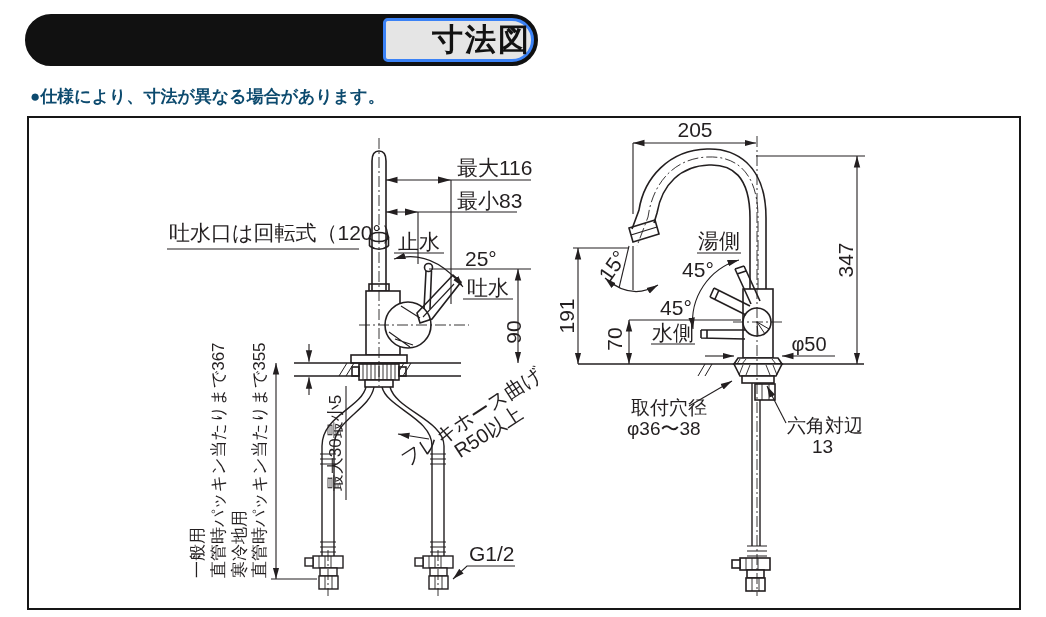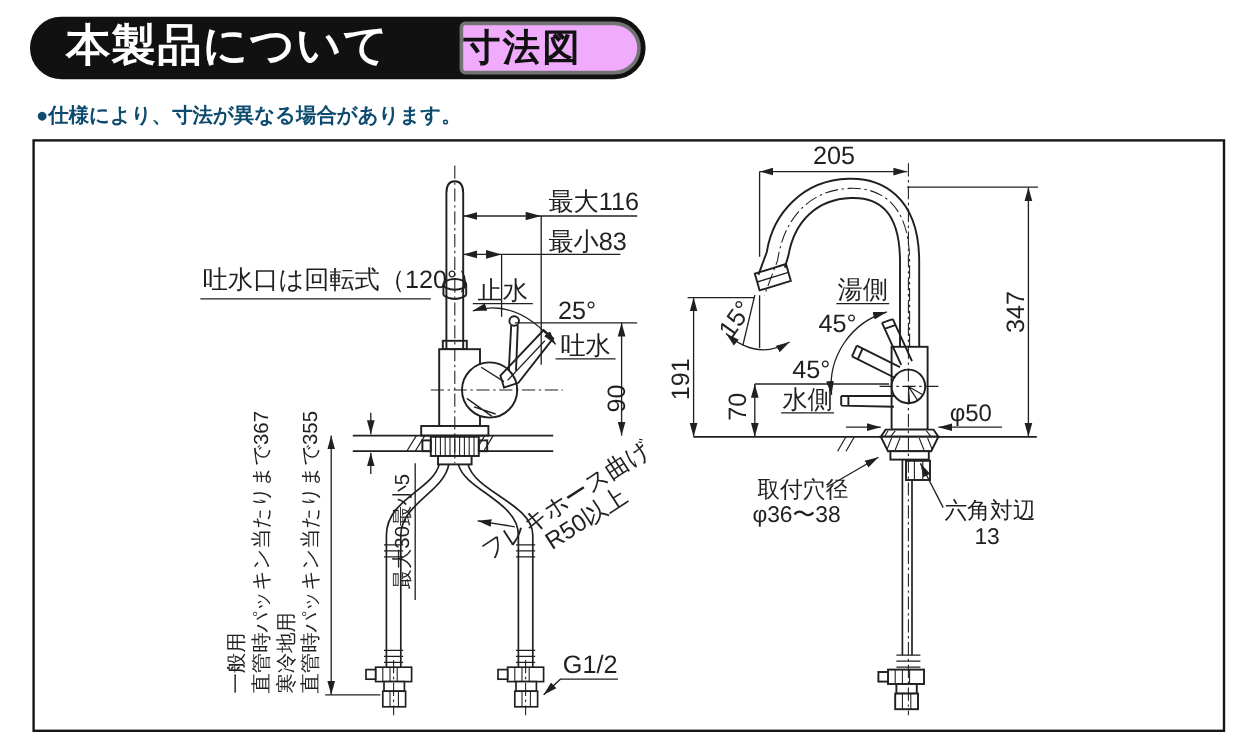--- a/index.html
+++ b/index.html
@@ -2,35 +2,34 @@
 <html><head>
 <meta charset="utf-8">
 <style>
   html,body{margin:0;padding:0;background:#ffffff;}
   body{width:1046px;height:617px;position:relative;overflow:hidden;
        font-family:"Liberation Sans","DejaVu Sans",sans-serif;color:#231f20;}
   .banner{position:absolute;left:25px;top:14px;width:513px;height:52px;
           background:#111;border:2px solid #111;border-radius:28px;box-sizing:border-box;}
   .banner-title{position:absolute;left:28px;top:50%;transform:translateY(-54%);
           color:#fff;font-size:37px;font-weight:bold;letter-spacing:1px;white-space:nowrap;}
-  .banner-badge{position:absolute;left:356px;top:2px;bottom:2px;right:2px;background:#f0abfc;
-          border:3px solid #737373;border-radius:5px 23px 23px 5px;box-sizing:border-box;
-          display:flex;align-items:center;justify-content:flex-start;}
+  .banner-badge{position:absolute;left:356px;top:2px;bottom:2px;right:2px;background:#e5e5e5;
+          border:3px solid #3b82f6;border-radius:5px 23px 23px 5px;box-sizing:border-box;
+          display:flex;align-items:center;justify-content:flex-end;}
   .banner-badge span{font-size:31px;font-weight:bold;color:#111;letter-spacing:2px;}
   .note{position:absolute;left:30px;top:85px;font-size:17px;font-weight:600;color:#0c4a6e;}
   .canvas{position:absolute;left:27px;top:116px;width:990px;height:490px;
           border:2px solid #161616;background:#fff;}
   svg text{fill:#231f20;}
   .t21{font-size:21px;} .t19{font-size:19px;} .t17{font-size:17px;} .t20{font-size:20px;}
 </style>
 </head>
 <body>
 
 <div class="banner">
-  <span class="banner-title">本製品について</span>
   <div class="banner-badge">
     <span>寸法図</span>
   </div>
 </div>
 
 <div class="note">●仕様により、寸法が異なる場合があります。</div>
 
 <div class="canvas">
 <svg width="990" height="490" viewBox="0 0 990 490">
   <defs>

